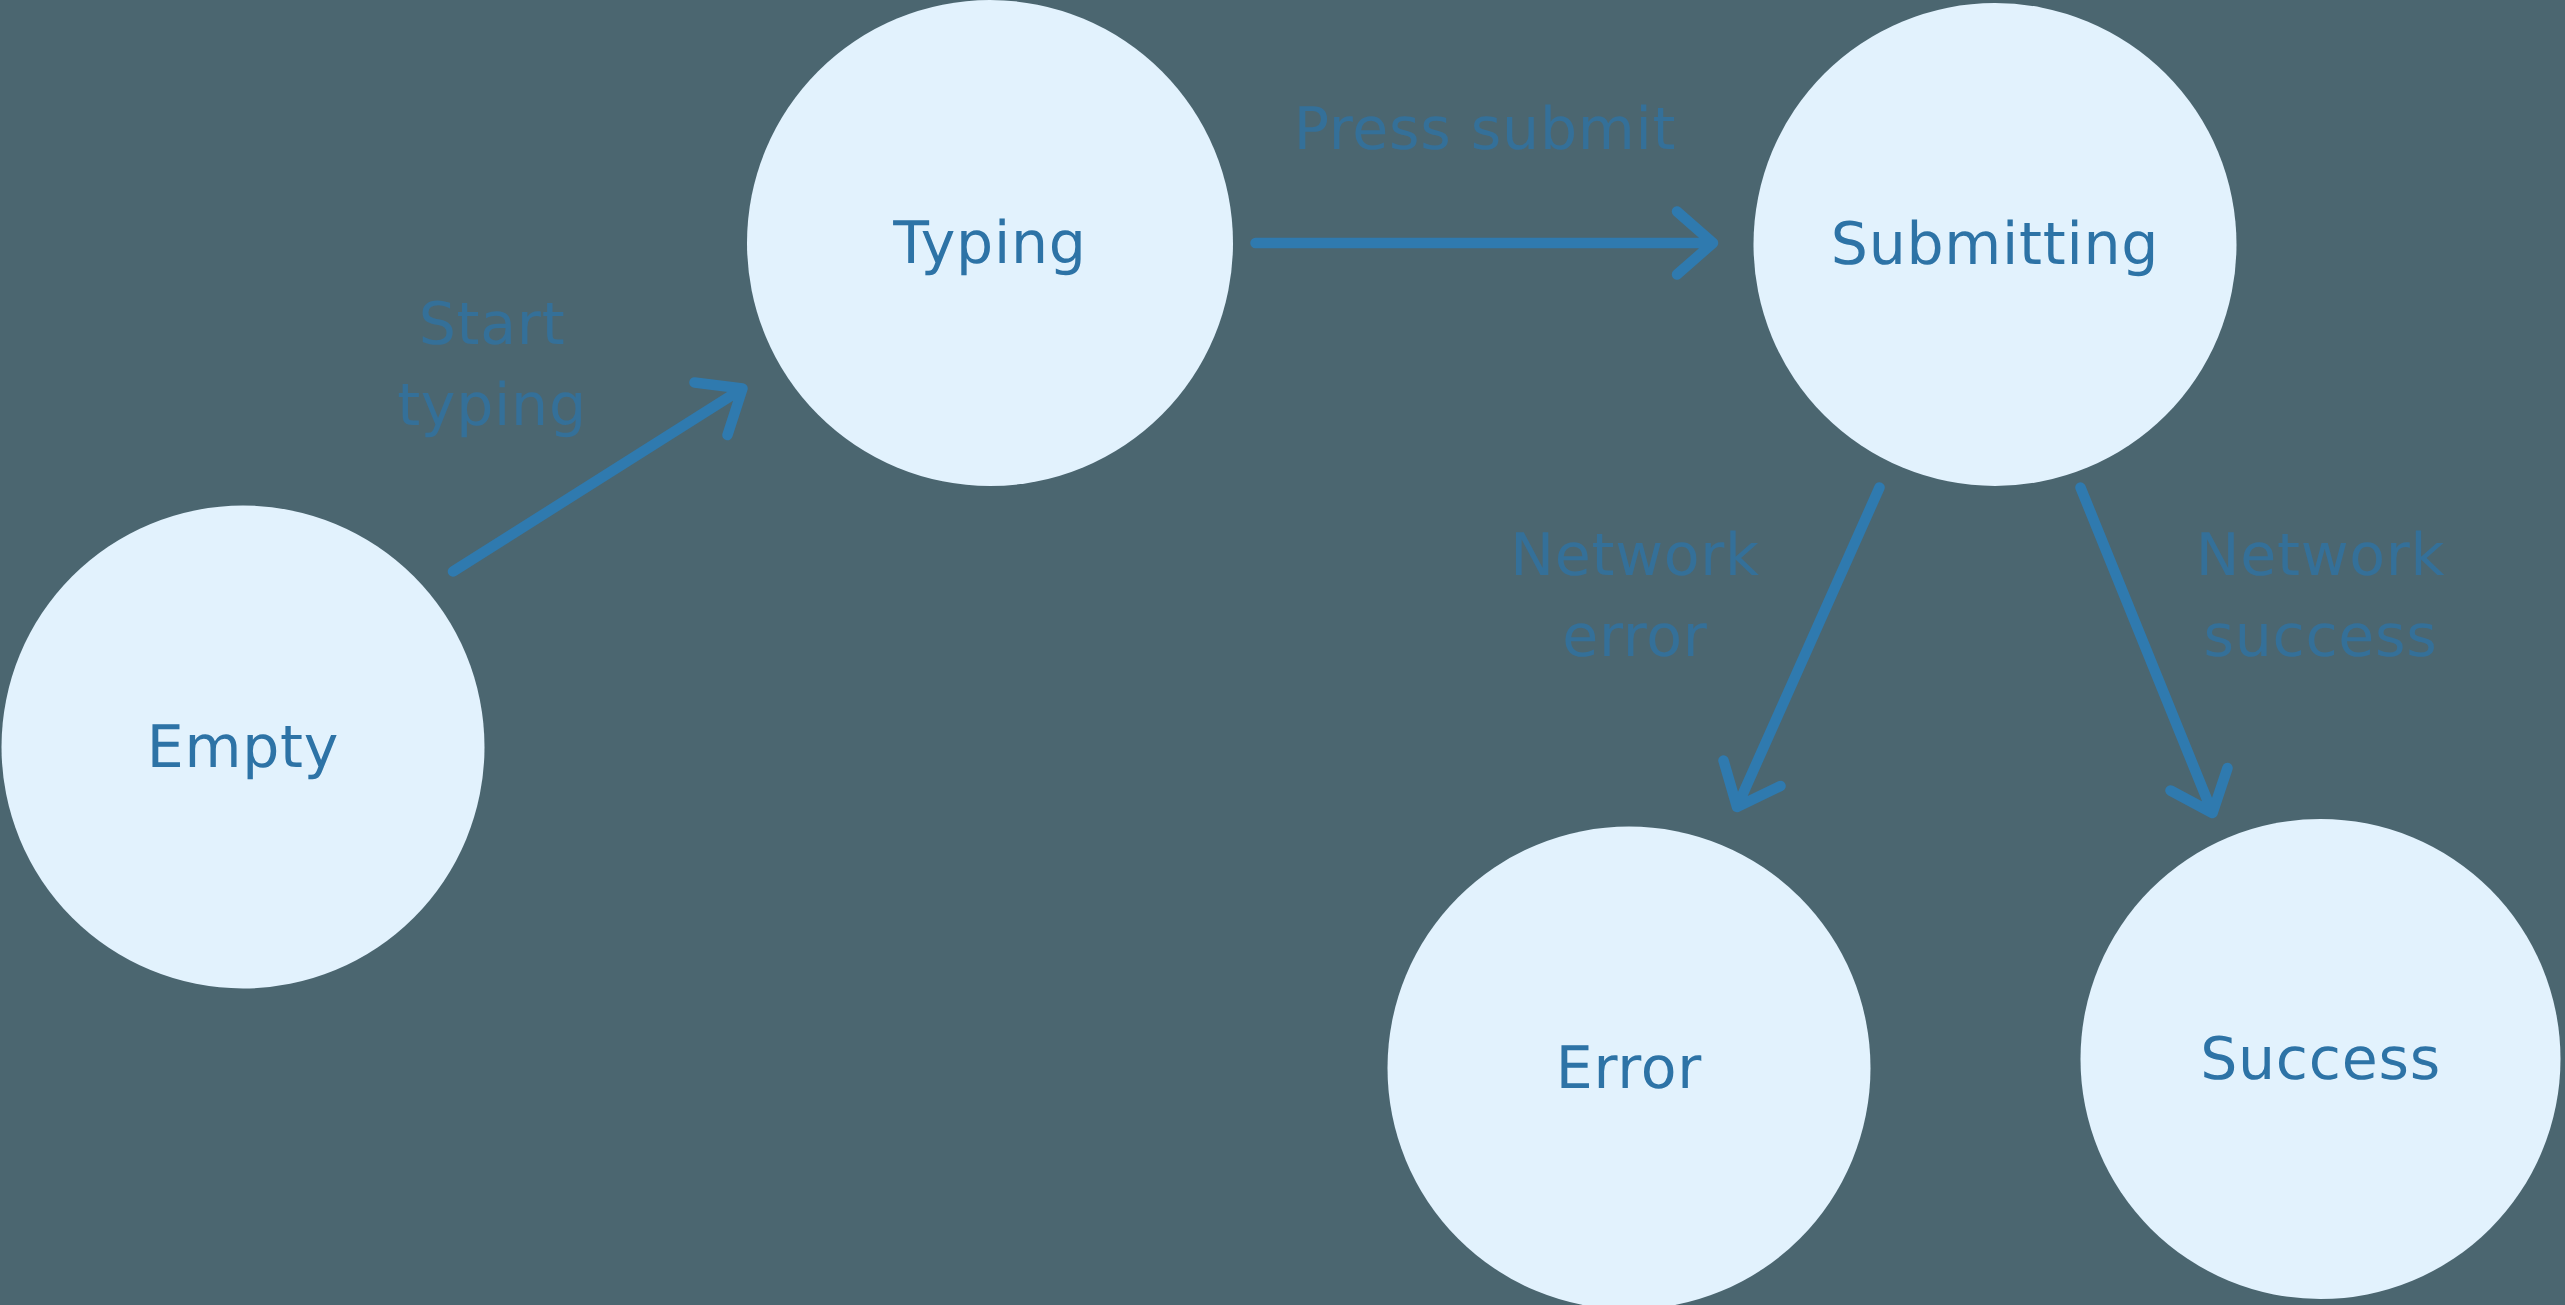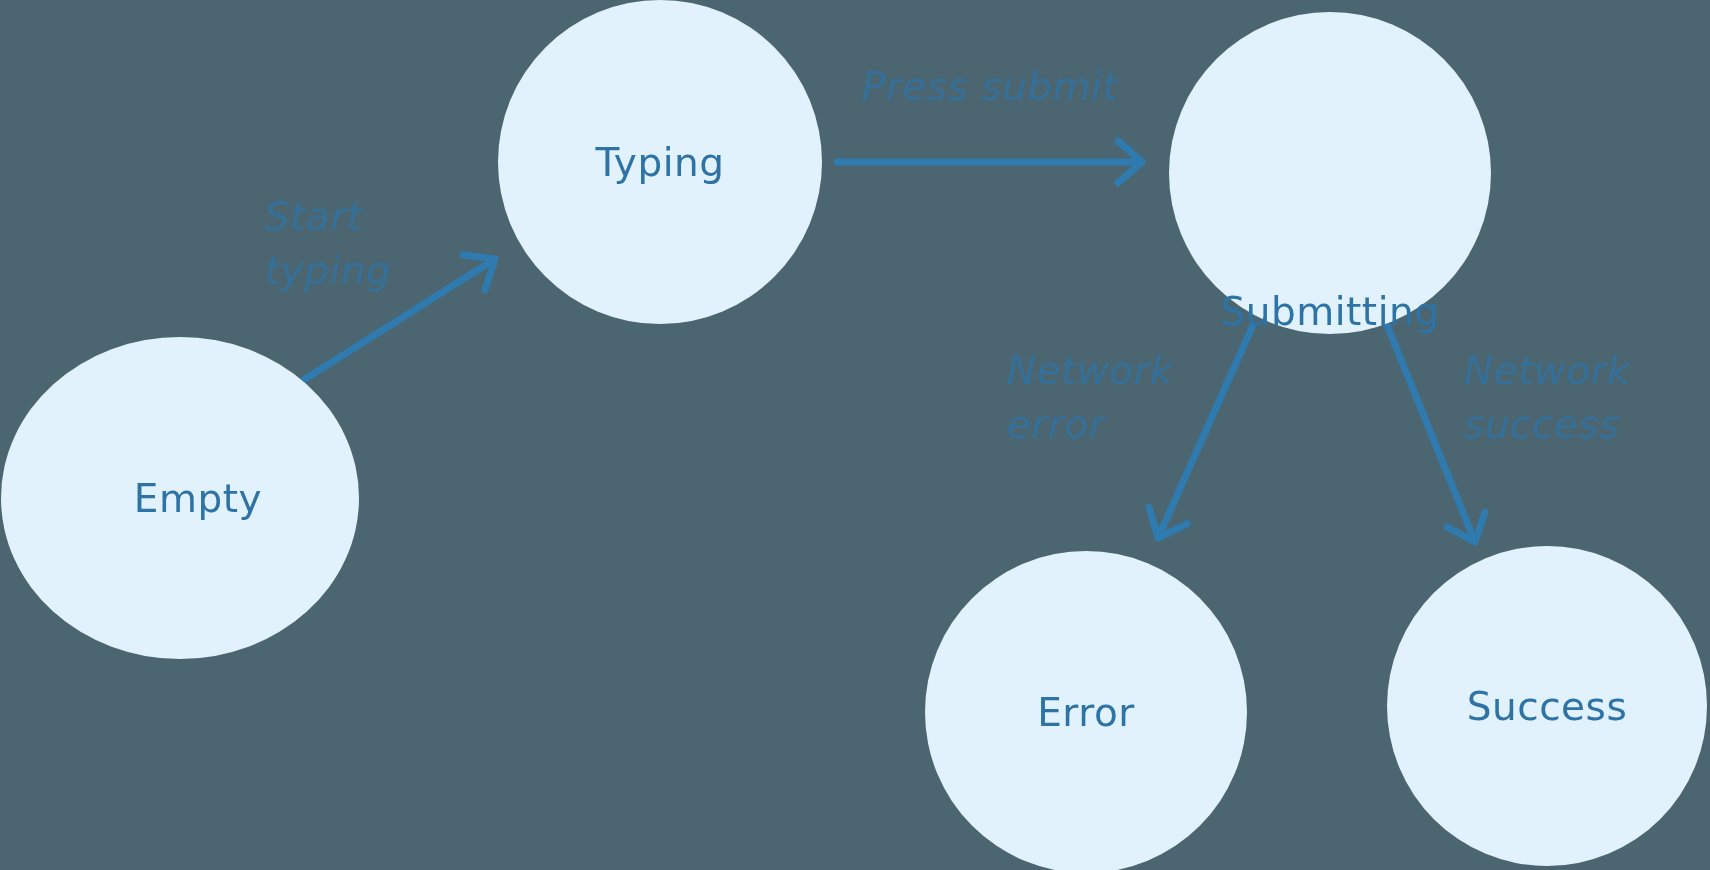--- a/index.html
+++ b/index.html
@@ -41,33 +41,33 @@
   .node-label {
     color: var(--node-text, #2d73a6);
     font-size: 39px;
     font-weight: 500;
     letter-spacing: 0.5px;
     white-space: nowrap;
   }
   .edge-label {
     position: absolute;
     transform: translate(-50%, -50%);
+    text-align: center;
     white-space: pre-line;
     color: var(--edge-label, #33719d);
     font-size: 39px;
     line-height: 54px;
     font-weight: 500;
     letter-spacing: 0.5px;
     opacity: 0.92;
-    font-style: italic;
   }
   
-  .node-empty      { left: 1px;    top: 337px; width: 322px; height: 322px; padding-left: 36px; }
+  .node-empty      { left: 1px;    top: 337px; width: 322px; height: 322px; }
   .node-typing     { left: 498px;  top: 0px;   width: 324px; height: 324px; }
-  .node-submitting { left: 1169px; top: 12px;   width: 322px; height: 322px; align-items: flex-end; }
+  .node-submitting { left: 1169px; top: 2px;   width: 322px; height: 322px; }
   .node-error      { left: 925px;  top: 551px; width: 322px; height: 322px; }
   .node-success    { left: 1387px; top: 546px; width: 320px; height: 320px; }
   
   .edge-label-start-typing    { left: 328px;  top: 244px; }
   .edge-label-press-submit    { left: 990px;  top: 87px;  }
   .edge-label-network-error   { left: 1090px; top: 398px; }
   .edge-label-network-success { left: 1547px; top: 398px; }
 </style>
 </head>
 <body>

